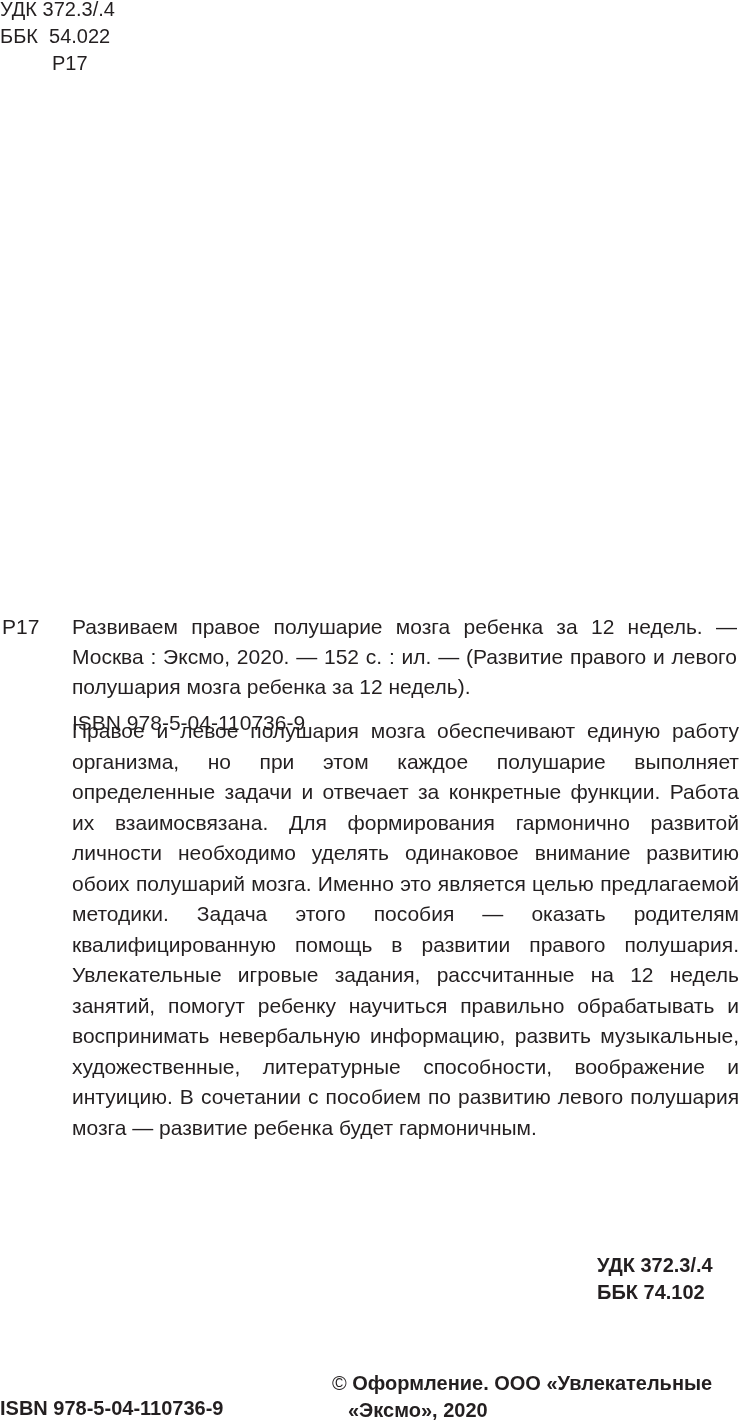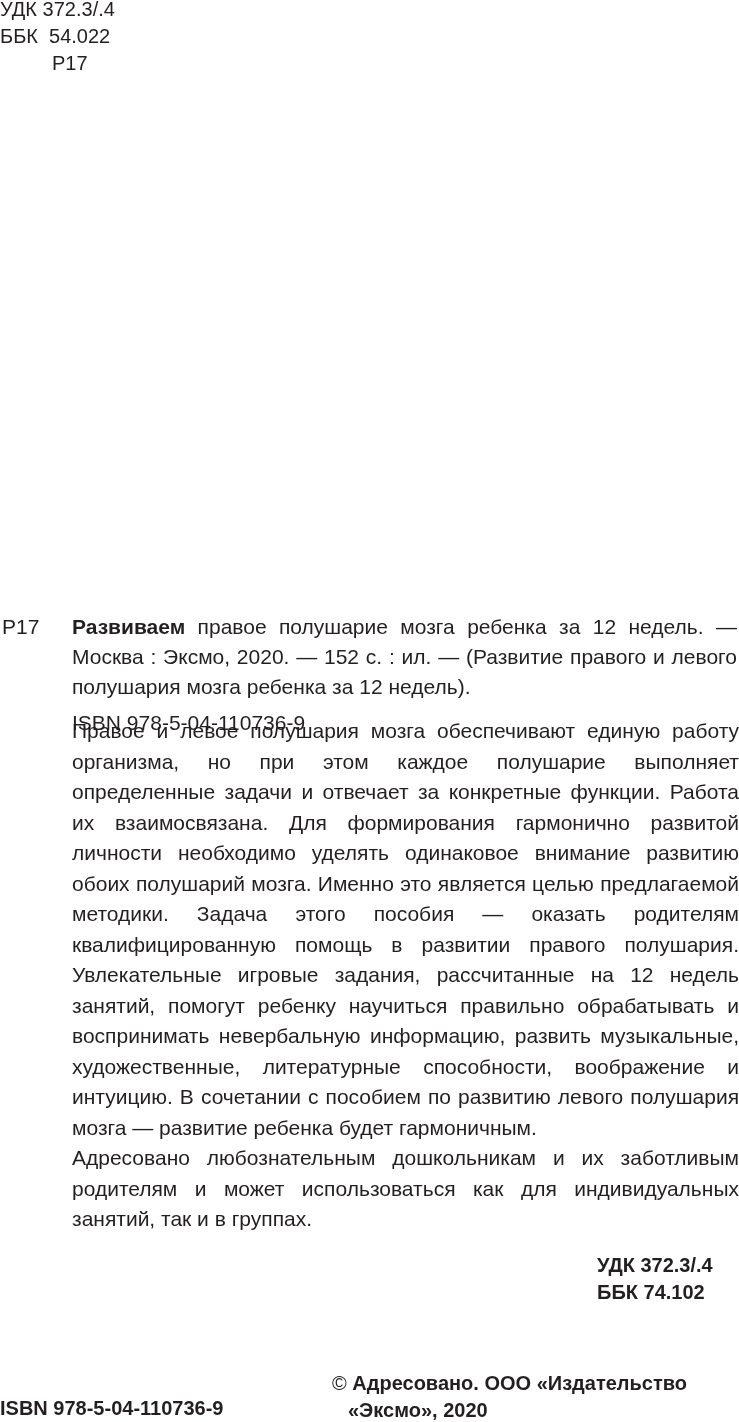--- a/index.html
+++ b/index.html
@@ -41,21 +41,21 @@
     .bib {
       position: absolute;
       left: 72px;
       top: 0;
       width: 665px;
       font-size: 21px;
       line-height: 30px;
       text-align: justify;
       text-align-last: left;
     }
-    .bib b { font-weight: bold; }
+    .bib b { font-weight: normal; }
 
     .isbn-line {
       position: absolute;
       left: 72px;
       top: 708px;
       font-size: 21px;
       line-height: 30px;
     }
 
     .annotation {
@@ -112,26 +112,25 @@
 
 <div class="entry">
   <div class="author-sign">Р17</div>
   <div class="bib"><b>Развиваем</b><span> правое полушарие мозга ребенка за 12 недель. — Москва : Эксмо, 2020. — 152 с. : ил. — (Развитие правого и левого полушария мозга ребенка за 12 недель).</span></div>
 </div>
 
 <div class="isbn-line">ISBN 978-5-04-110736-9</div>
 
 <div class="annotation">
   <p><span style="display:inline-block;width:0"></span><span>Правое и левое полушария мозга обеспечивают единую работу организма, но при этом каждое полушарие выполняет определенные задачи и отвечает за конкретные функции. Работа их взаимосвязана. Для формирования гармонично развитой личности необходимо уделять одинаковое внимание развитию обоих полушарий мозга. Именно это является целью предлагаемой методики. Задача этого пособия — оказать родителям квалифицированную помощь в развитии правого полушария. Увлекательные игровые задания, рассчитанные на 12 недель занятий, помогут ребенку научиться правильно обрабатывать и воспринимать невербальную информацию, развить музыкальные, художественные, литературные способности, воображение и интуицию. В сочетании с пособием по развитию левого полушария мозга — развитие ребенка будет гармоничным.</span></p>
-  <p><span>Адресовано любознательным дошкольникам и их заботливым родителям и может использоваться как для индивидуальных занятий, так и в группах.</span></p>
 </div>
 
 <div class="codes-right">
   <div>УДК 372.3/.4</div>
   <div>ББК 74.102</div>
 </div>
 
 <div class="copyright">
-  <span class="sign">©</span><span> Адресовано. ООО «Издательство</span>
+  <span class="sign">©</span><span> Оформление. ООО «Увлекательные</span>
   <span class="line2">«Эксмо», 2020</span>
 </div>
 
 <div class="isbn-bottom">ISBN 978-5-04-110736-9</div>
 
 </body></html>

